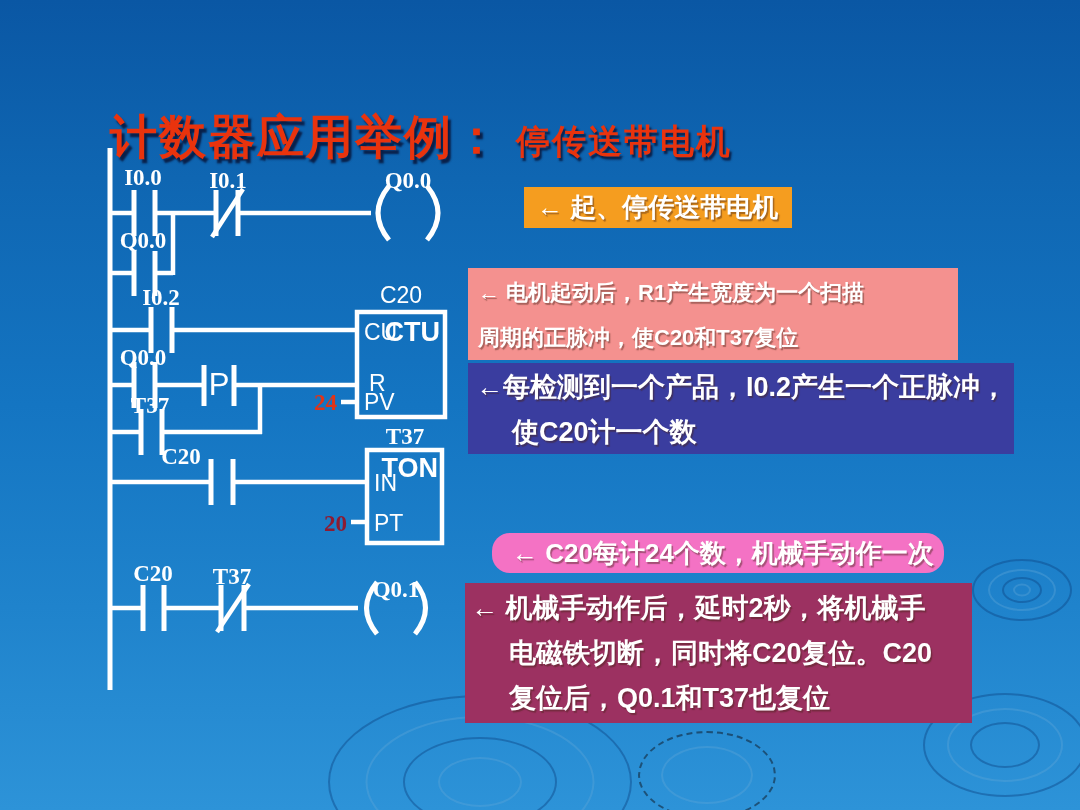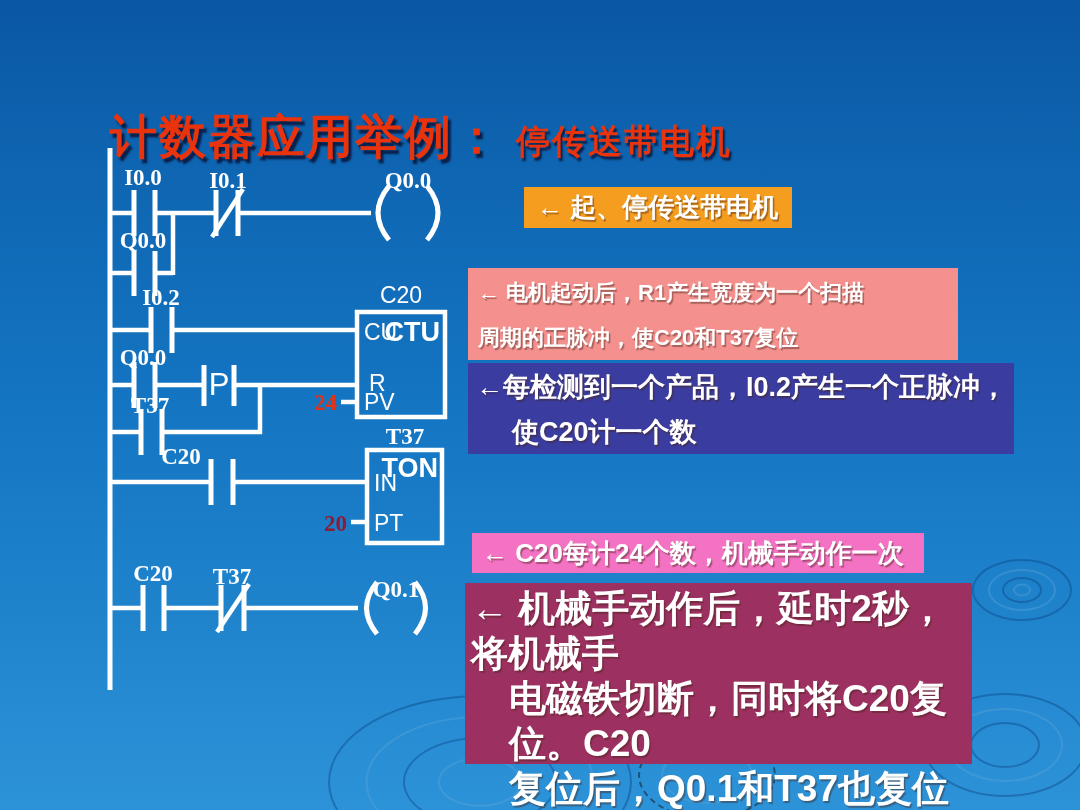--- a/index.html
+++ b/index.html
@@ -32,24 +32,24 @@
   text.pt{font-family:"Liberation Serif",serif;font-weight:bold;font-size:23px;fill:#8D1B33;}
   
   .callout{position:absolute;color:#FFFFFF;font-weight:600;
       text-shadow:1.5px 1.5px 1px rgba(70,35,25,.45);}
   .co-motor{left:480px;top:187px;width:268px;height:41px;background:#F59D1F;
       font-size:26px;line-height:41px;padding-left:13px;box-sizing:border-box;margin-left:44px;}
   .co-reset{left:468px;top:268px;width:490px;height:92px;background:#F4918F;
       font-size:22px;line-height:45px;padding:2px 0 0 10px;box-sizing:border-box;}
   .co-detect{left:468px;top:363px;width:546px;height:91px;background:#3A3D9F;
       font-size:27px;line-height:45px;padding:2px 0 0 8px;box-sizing:border-box;}
-  .co-count{left:472px;top:533px;width:452px;height:40px;background:#F472C4;
-      font-size:26px;line-height:40px;padding-left:10px;box-sizing:border-box;}
-  .co-delay{left:465px;top:583px;width:507px;height:181px;background:#9C3161;
-      font-size:37px;line-height:45px;padding:3px 0 0 6px;box-sizing:border-box;}
+  .co-count{left:492px;top:533px;width:452px;height:40px;background:#F472C4;
+      font-size:26px;line-height:40px;padding-left:20px;box-sizing:border-box;border-radius:18px;}
+  .co-delay{left:465px;top:583px;width:507px;height:140px;background:#9C3161;
+      font-size:27px;line-height:45px;padding:3px 0 0 6px;box-sizing:border-box;}
   .ind1{padding-left:36px;}
   .ind2{padding-left:38px;}
 </style>
 </head>
 <body>
 
 <div class="slide">
 
   <div class="ripple" style="left:1022px;top:590px;">
     <span class="ring dk" style="width:96px;height:58px;"></span>

